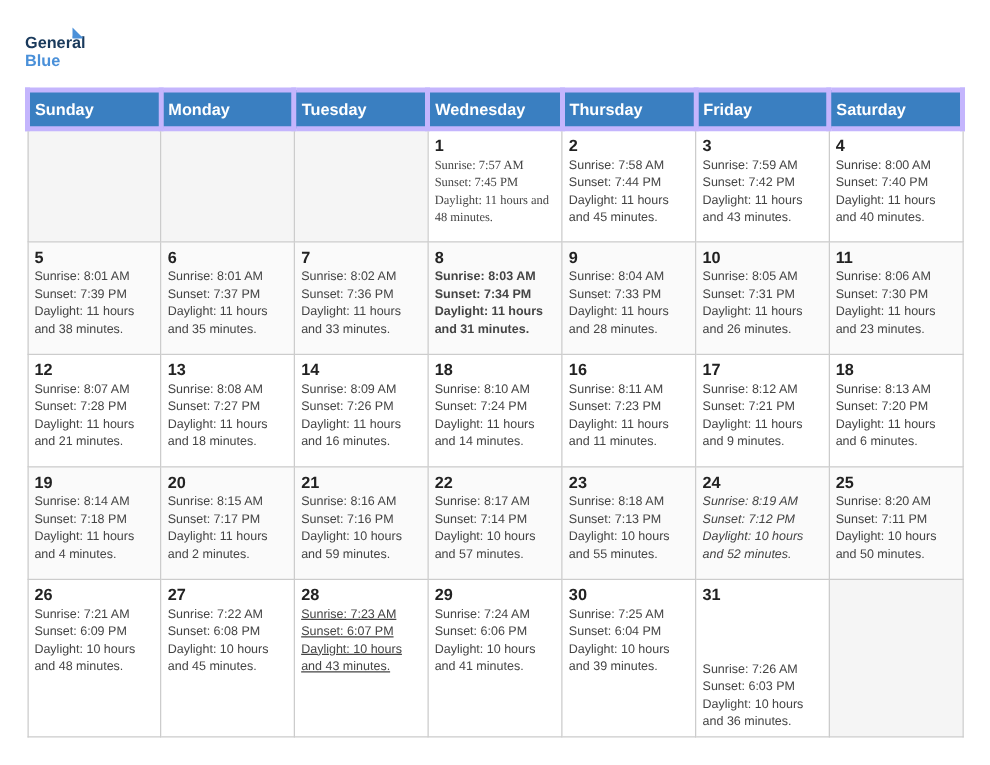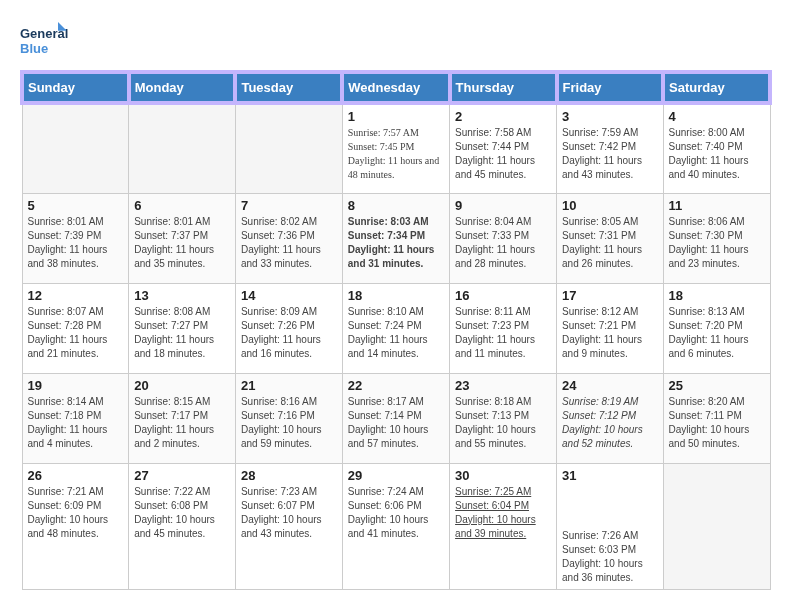--- a/index.html
+++ b/index.html
@@ -276,33 +276,33 @@
 Daylight: 10 hours and 48 minutes.</div>
         </td>
         <td>
           <span class="day-number">27</span>
           <div class="day-info" style="white-space: pre-line;">Sunrise: 7:22 AM
 Sunset: 6:08 PM
 Daylight: 10 hours and 45 minutes.</div>
         </td>
         <td>
           <span class="day-number">28</span>
-          <div class="day-info" style="white-space: pre-line;">Sunrise: 7:23 AM
+          <div class="day-info" style="white-space: pre-line; text-decoration: underline;">Sunrise: 7:23 AM
 Sunset: 6:07 PM
 Daylight: 10 hours and 43 minutes.</div>
         </td>
         <td>
           <span class="day-number">29</span>
           <div class="day-info" style="white-space: pre-line;">Sunrise: 7:24 AM
 Sunset: 6:06 PM
 Daylight: 10 hours and 41 minutes.</div>
         </td>
         <td>
           <span class="day-number">30</span>
-          <div class="day-info" style="white-space: pre-line; text-decoration: underline;">Sunrise: 7:25 AM
+          <div class="day-info" style="white-space: pre-line;">Sunrise: 7:25 AM
 Sunset: 6:04 PM
 Daylight: 10 hours and 39 minutes.</div>
         </td>
         <td>
           <span class="day-number">31</span>
           <div class="day-info" style="white-space: pre-line; margin-top: 46px;">Sunrise: 7:26 AM
 Sunset: 6:03 PM
 Daylight: 10 hours and 36 minutes.</div>
         </td>
         <td class="empty"></td>

